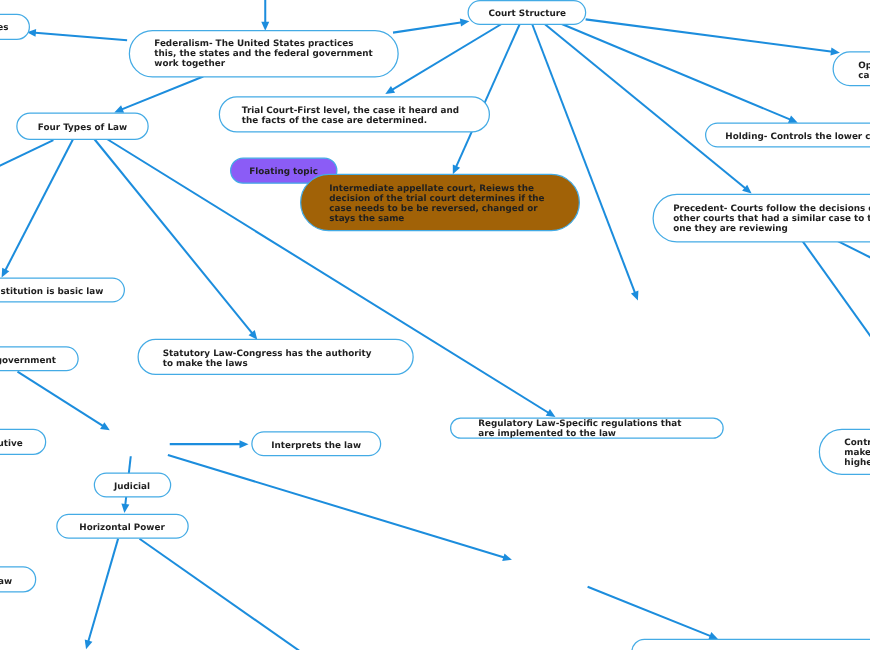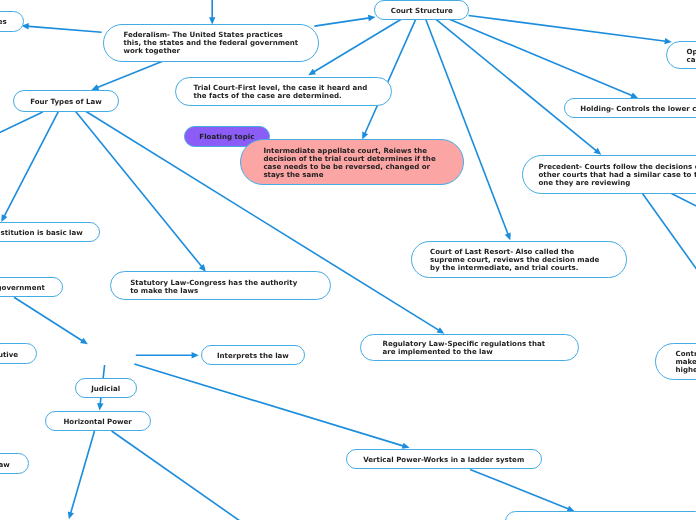--- a/index.html
+++ b/index.html
@@ -130,47 +130,42 @@
   <div class="node align-left" style="left: 174.6px; top: 76.5px; width: 217.8px; height: 29.3px; border-color: rgb(68, 171, 229); background: rgb(255, 255, 255); padding-left: 17.9px;">
     <div class="node-label" style="color: rgb(31, 31, 31);">Trial Court-First level, the case it heard and
 the facts of the case are determined.</div>
   </div>
   <div class="node align-left" style="left: 564.3px; top: 98.3px; width: 181px; height: 20.2px; border-color: rgb(68, 171, 229); background: rgb(255, 255, 255); padding-left: 15px;">
     <div class="node-label" style="color: rgb(31, 31, 31);">Holding- Controls the lower courts</div>
   </div>
   <div class="node" style="left: 183.6px; top: 126.3px; width: 86.5px; height: 20.4px; border-color: rgb(68, 171, 229); background: #8b5cf6;">
     <div class="node-label" style="color: rgb(31, 31, 31);">Floating topic</div>
   </div>
-  <div class="node align-left" style="left: 239.5px; top: 139.4px; width: 224.5px; height: 45.9px; border-color: rgb(68, 171, 229); background: #fca5a5; padding-left: 22.9px;">
+  <div class="node align-left" style="left: 239.5px; top: 139.4px; width: 224.5px; height: 45.9px; border-color: rgb(68, 171, 229); background: #a16207; padding-left: 22.9px;">
     <div class="node-label" style="color: rgb(31, 31, 31);">Intermediate appellate court, Reiews the
 decision of the trial court determines if the
 case needs to be be reversed, changed or
 stays the same</div>
   </div>
   <div class="node align-left" style="left: 521.5px; top: 154.9px; width: 211px; height: 39.2px; border-color: rgb(68, 171, 229); background: rgb(255, 255, 255); padding-left: 16px;">
     <div class="node-label" style="color: rgb(31, 31, 31);">Precedent- Courts follow the decisions of
 other courts that had a similar case to the
 one they are reviewing</div>
   </div>
   <div class="node" style="left: -31.68px; top: 222.1px; width: 131.5px; height: 20.3px; border-color: rgb(68, 171, 229); background: rgb(255, 255, 255);">
     <div class="node-label" style="color: rgb(31, 31, 31);">Constitution is basic law</div>
   </div>
-  <div class="node align-left" style="left: 411.1px; top: 240.8px; width: 216px; height: 37.2px; border-color: rgb(68, 171, 229); background: rgb(255, 255, 255); padding-left: 18px;">
-    <div class="node-label" style="color: rgb(31, 31, 31);">Court of Last Resort- Also called the
-supreme court, reviews the decision made
-by the intermediate, and trial courts.</div>
-  </div>
   <div class="node align-left" style="left: 109.6px; top: 271.4px; width: 221.1px; height: 29px; border-color: rgb(68, 171, 229); background: rgb(255, 255, 255); padding-left: 19.6px;">
     <div class="node-label" style="color: rgb(31, 31, 31);">Statutory Law-Congress has the authority
 to make the laws</div>
   </div>
   <div class="node" style="left: -21.27px; top: 276.8px; width: 83.9px; height: 20.1px; border-color: rgb(68, 171, 229); background: rgb(255, 255, 255);">
     <div class="node-label" style="color: rgb(31, 31, 31);">government</div>
   </div>
-  <div class="node align-left" style="left: 360.3px; top: 333.8px; width: 218.4px; height: 27px; border-color: rgb(68, 171, 229); background: rgb(255, 255, 255); padding-left: 21.3px;">
+  <div class="node align-left" style="left: 360.3px; top: 333.8px; width: 218.4px; height: 17px; border-color: rgb(68, 171, 229); background: rgb(255, 255, 255); padding-left: 21.3px;">
     <div class="node-label" style="color: rgb(31, 31, 31);">Regulatory Law-Specific regulations that
 are implemented to the law</div>
   </div>
   <div class="node align-left" style="left: 655.2px; top: 342.9px; width: 121px; height: 36.9px; border-color: rgb(68, 171, 229); background: rgb(255, 255, 255); padding-left: 19.3px;">
     <div class="node-label" style="color: rgb(31, 31, 31);">Controls who
 makes the
 higher law</div>
   </div>
   <div class="node" style="left: -38.9px; top: 343.2px; width: 75.5px; height: 21.1px; border-color: rgb(68, 171, 229); background: rgb(255, 255, 255);">
     <div class="node-label" style="color: rgb(31, 31, 31);">Executive</div>
@@ -180,19 +175,16 @@
   </div>
   <div class="node" style="left: 74.5px; top: 345.9px; width: 62.3px; height: 20.1px; border-color: rgb(68, 171, 229); background: rgb(255, 255, 255); margin-top: 32px;">
     <div class="node-label" style="color: rgb(31, 31, 31);">Judicial</div>
   </div>
   <div class="node" style="left: 44.5px; top: 411px; width: 106.3px; height: 20.2px; border-color: rgb(68, 171, 229); background: rgb(255, 255, 255);">
     <div class="node-label" style="color: rgb(31, 31, 31);">Horizontal Power</div>
   </div>
   <div class="node" style="left: -22.89px; top: 453.4px; width: 51.5px; height: 20.6px; border-color: rgb(68, 171, 229); background: rgb(255, 255, 255);">
     <div class="node-label" style="color: rgb(31, 31, 31);">law</div>
   </div>
-  <div class="node" style="left: 345.7px; top: 448.6px; width: 196.1px; height: 20.8px; border-color: rgb(68, 171, 229); background: rgb(255, 255, 255);">
-    <div class="node-label" style="color: rgb(31, 31, 31);">Vertical Power-Works in a ladder system</div>
-  </div>
   <div class="node align-left" style="left: 505.3px; top: 511.3px; width: 201px; height: 21px; border-color: rgb(68, 171, 229); background: rgb(255, 255, 255);">
     <div class="node-label" style="color: rgb(31, 31, 31);"></div>
   </div>
 </div>
 
 </body></html>

